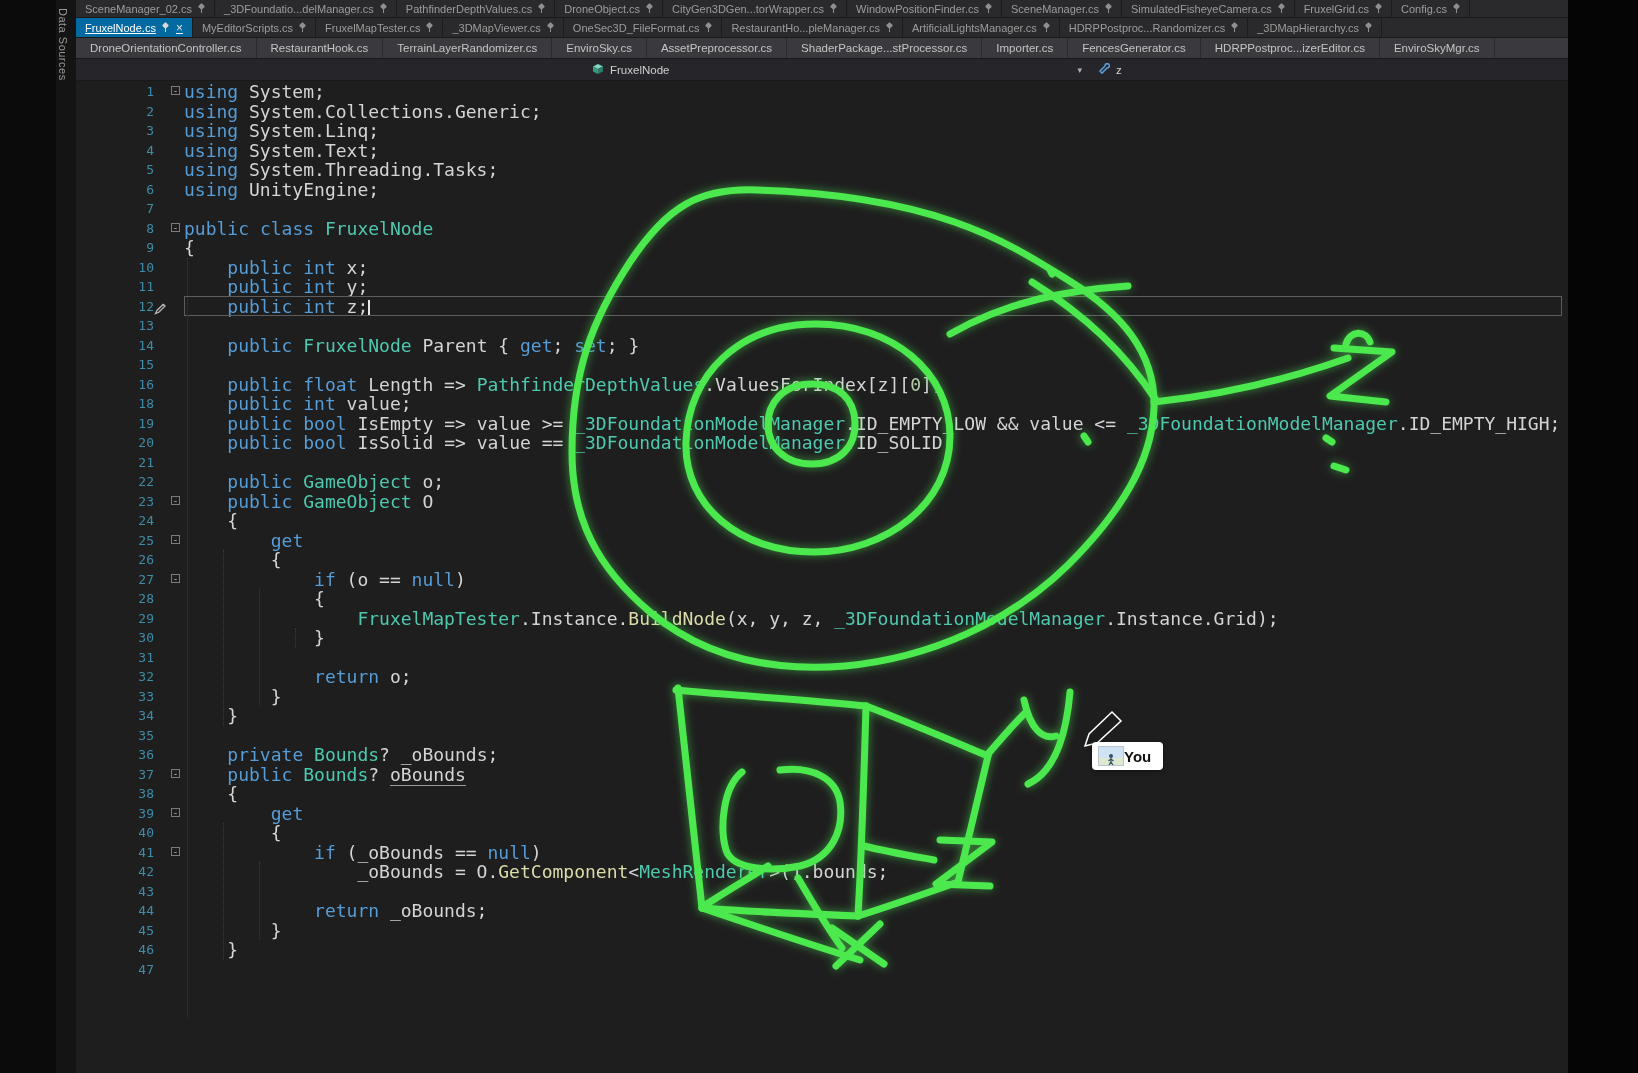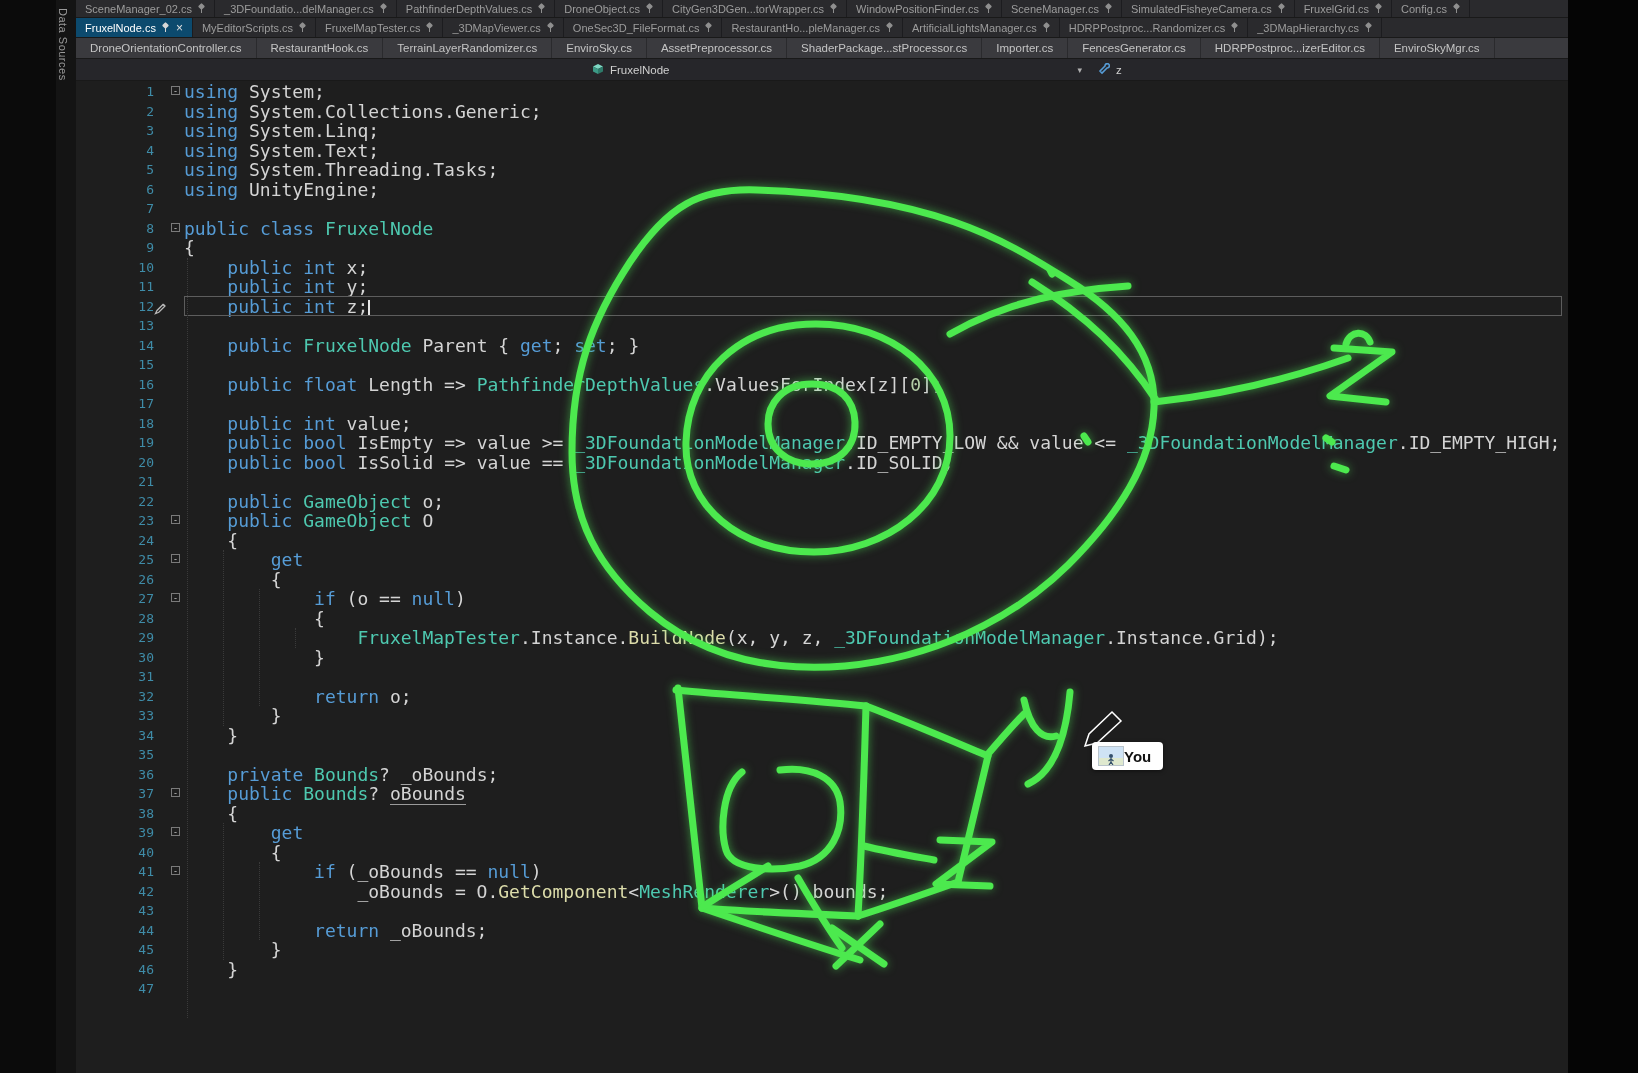--- a/index.html
+++ b/index.html
@@ -8,21 +8,21 @@
   .left-rail{position:absolute;left:0;top:0;width:56px;height:100%;background:#0b0b0b;}
   .side-strip{position:absolute;left:56px;top:0;width:20px;height:100%;background:#141414;}
   .side-tab{position:absolute;left:1px;top:8px;writing-mode:vertical-rl;font-size:11px;color:#9a9a9a;letter-spacing:.5px;}
   
   .main{position:absolute;left:76px;top:0;width:1492px;height:100%;background:#1e1e1e;display:flex;flex-direction:column;}
   .tabrow{display:flex;align-items:stretch;background:#2a2a2d;border-bottom:1px solid #191919;overflow:hidden;}
   .row1{height:17px}.row2{height:19px}.row3{height:18px}
   .row4{height:20px;background:#3a3a3e;}
   .tab{display:flex;align-items:center;gap:5px;padding:0 9px;border-right:1px solid #1c1c1f;color:#9c9c9c;font-size:11px;white-space:nowrap;cursor:default;}
   .row4 .tab{color:#c4c4c4;font-size:11.5px;padding:0 14px;border-right:1px solid #2a2a2d;}
-  .tab.active{background:#0c4a6e;color:#ffffff;}
+  .tab.active{background:#0369a1;color:#ffffff;text-decoration:underline;}
   .tab .close{color:#e0e0e0;font-size:12px;margin-left:2px;line-height:1;}
   .pin{position:relative;width:8px;height:11px;display:inline-block;flex:none;}
   .pin::before{content:"";position:absolute;top:1px;left:2px;width:5px;height:5px;background:#8f8f8f;border-radius:1px;transform:rotate(45deg);}
   .pin::after{content:"";position:absolute;left:4px;top:6px;width:1px;height:4px;background:#8f8f8f;}
   .tab.active .pin::before,.tab.active .pin::after{background:#d8d8d8;}
   
   .breadcrumb{height:21px;background:#26262a;border-bottom:1px solid #191919;display:flex;align-items:center;font-size:11.5px;color:#cfcfcf;}
   .bc-seg{display:flex;align-items:center;gap:6px;padding:0 8px;height:100%;}
   .bc-project{width:492px;margin-top:47px;}
   .bc-type{width:490px;}
@@ -299,26 +299,20 @@
             <div class="gut">
               <span class="ln">15</span>
             </div>
             <div class="code"></div>
           </div>
           <div class="cl">
             <div class="gut">
               <span class="ln">16</span>
             </div>
             <div class="code"><span class="pl">    </span><span class="kw">public</span><span class="pl"> </span><span class="kw">float</span><span class="pl"> Length =&gt; </span><span class="ty">PathfinderDepthValues</span><span class="pl">.ValuesForIndex[z][</span><span class="nu">0</span><span class="pl">];</span></div>
-          </div>
-          <div class="cl">
-            <div class="gut">
-              <span class="ln">17</span>
-            </div>
-            <div class="code"></div>
           </div>
           <div class="cl">
             <div class="gut">
               <span class="ln">18</span>
             </div>
             <div class="code"><span class="pl">    </span><span class="kw">public</span><span class="pl"> </span><span class="kw">int</span><span class="pl"> value;</span></div>
           </div>
           <div class="cl">
             <div class="gut">
               <span class="ln">19</span>

